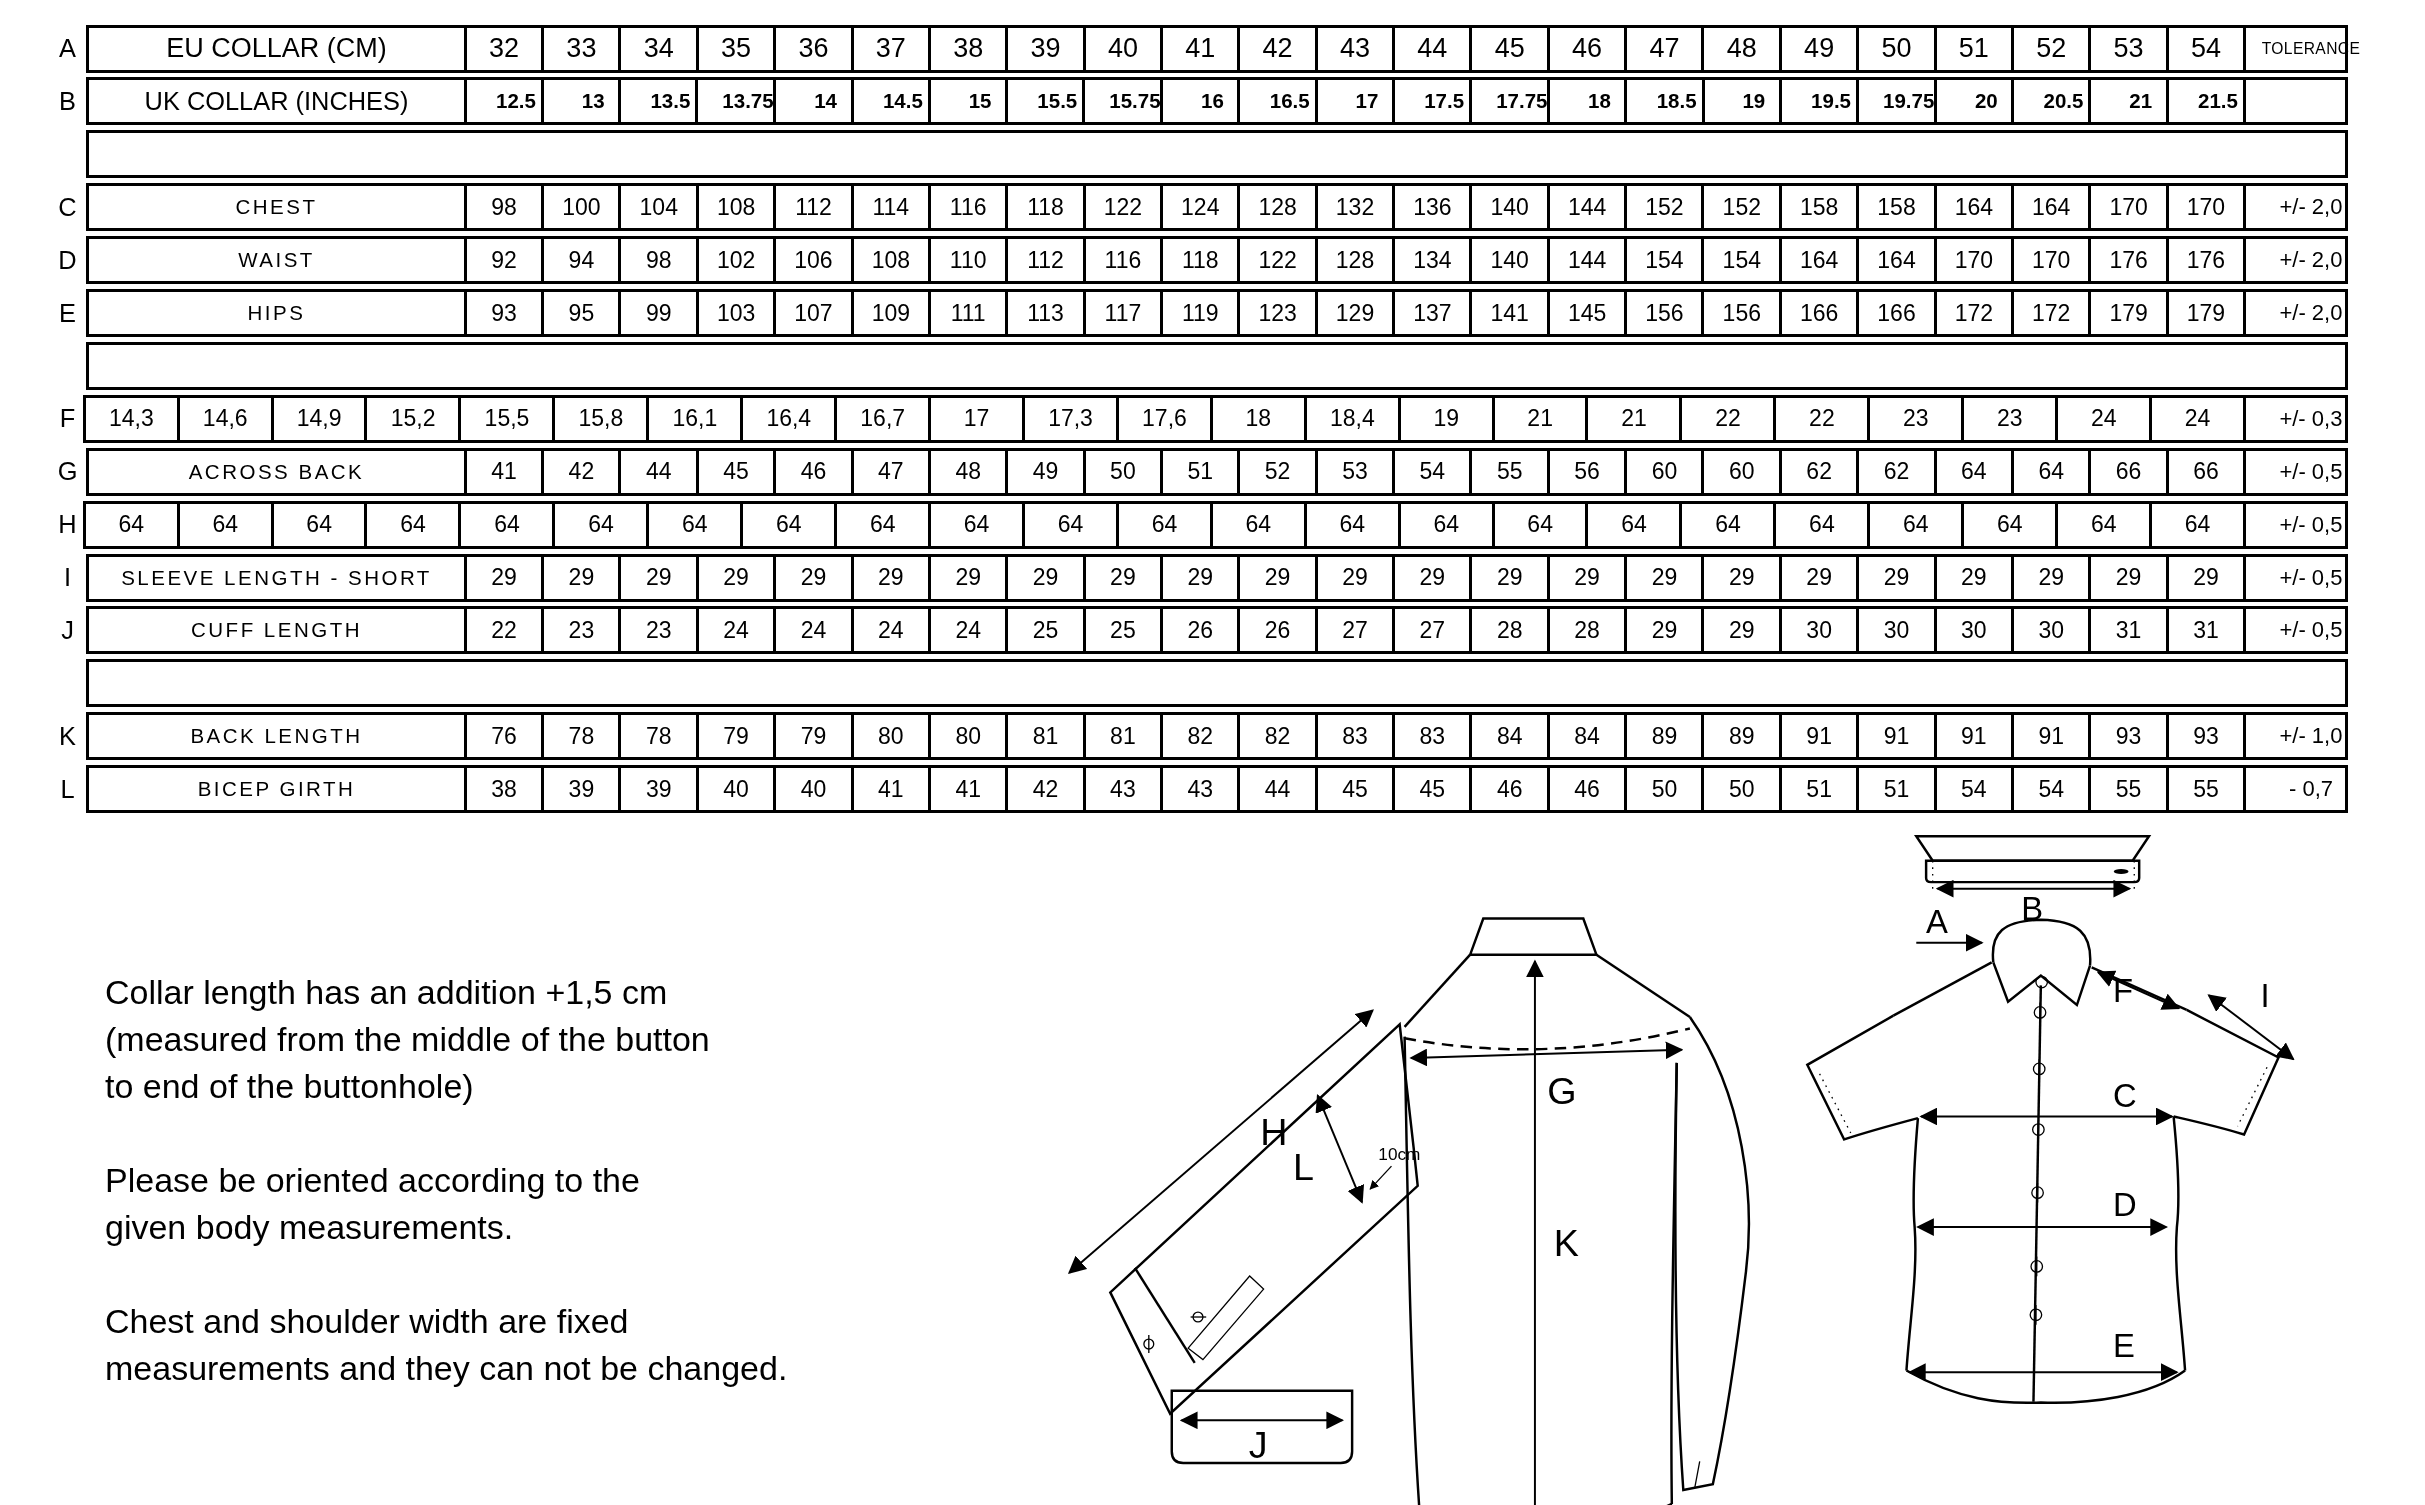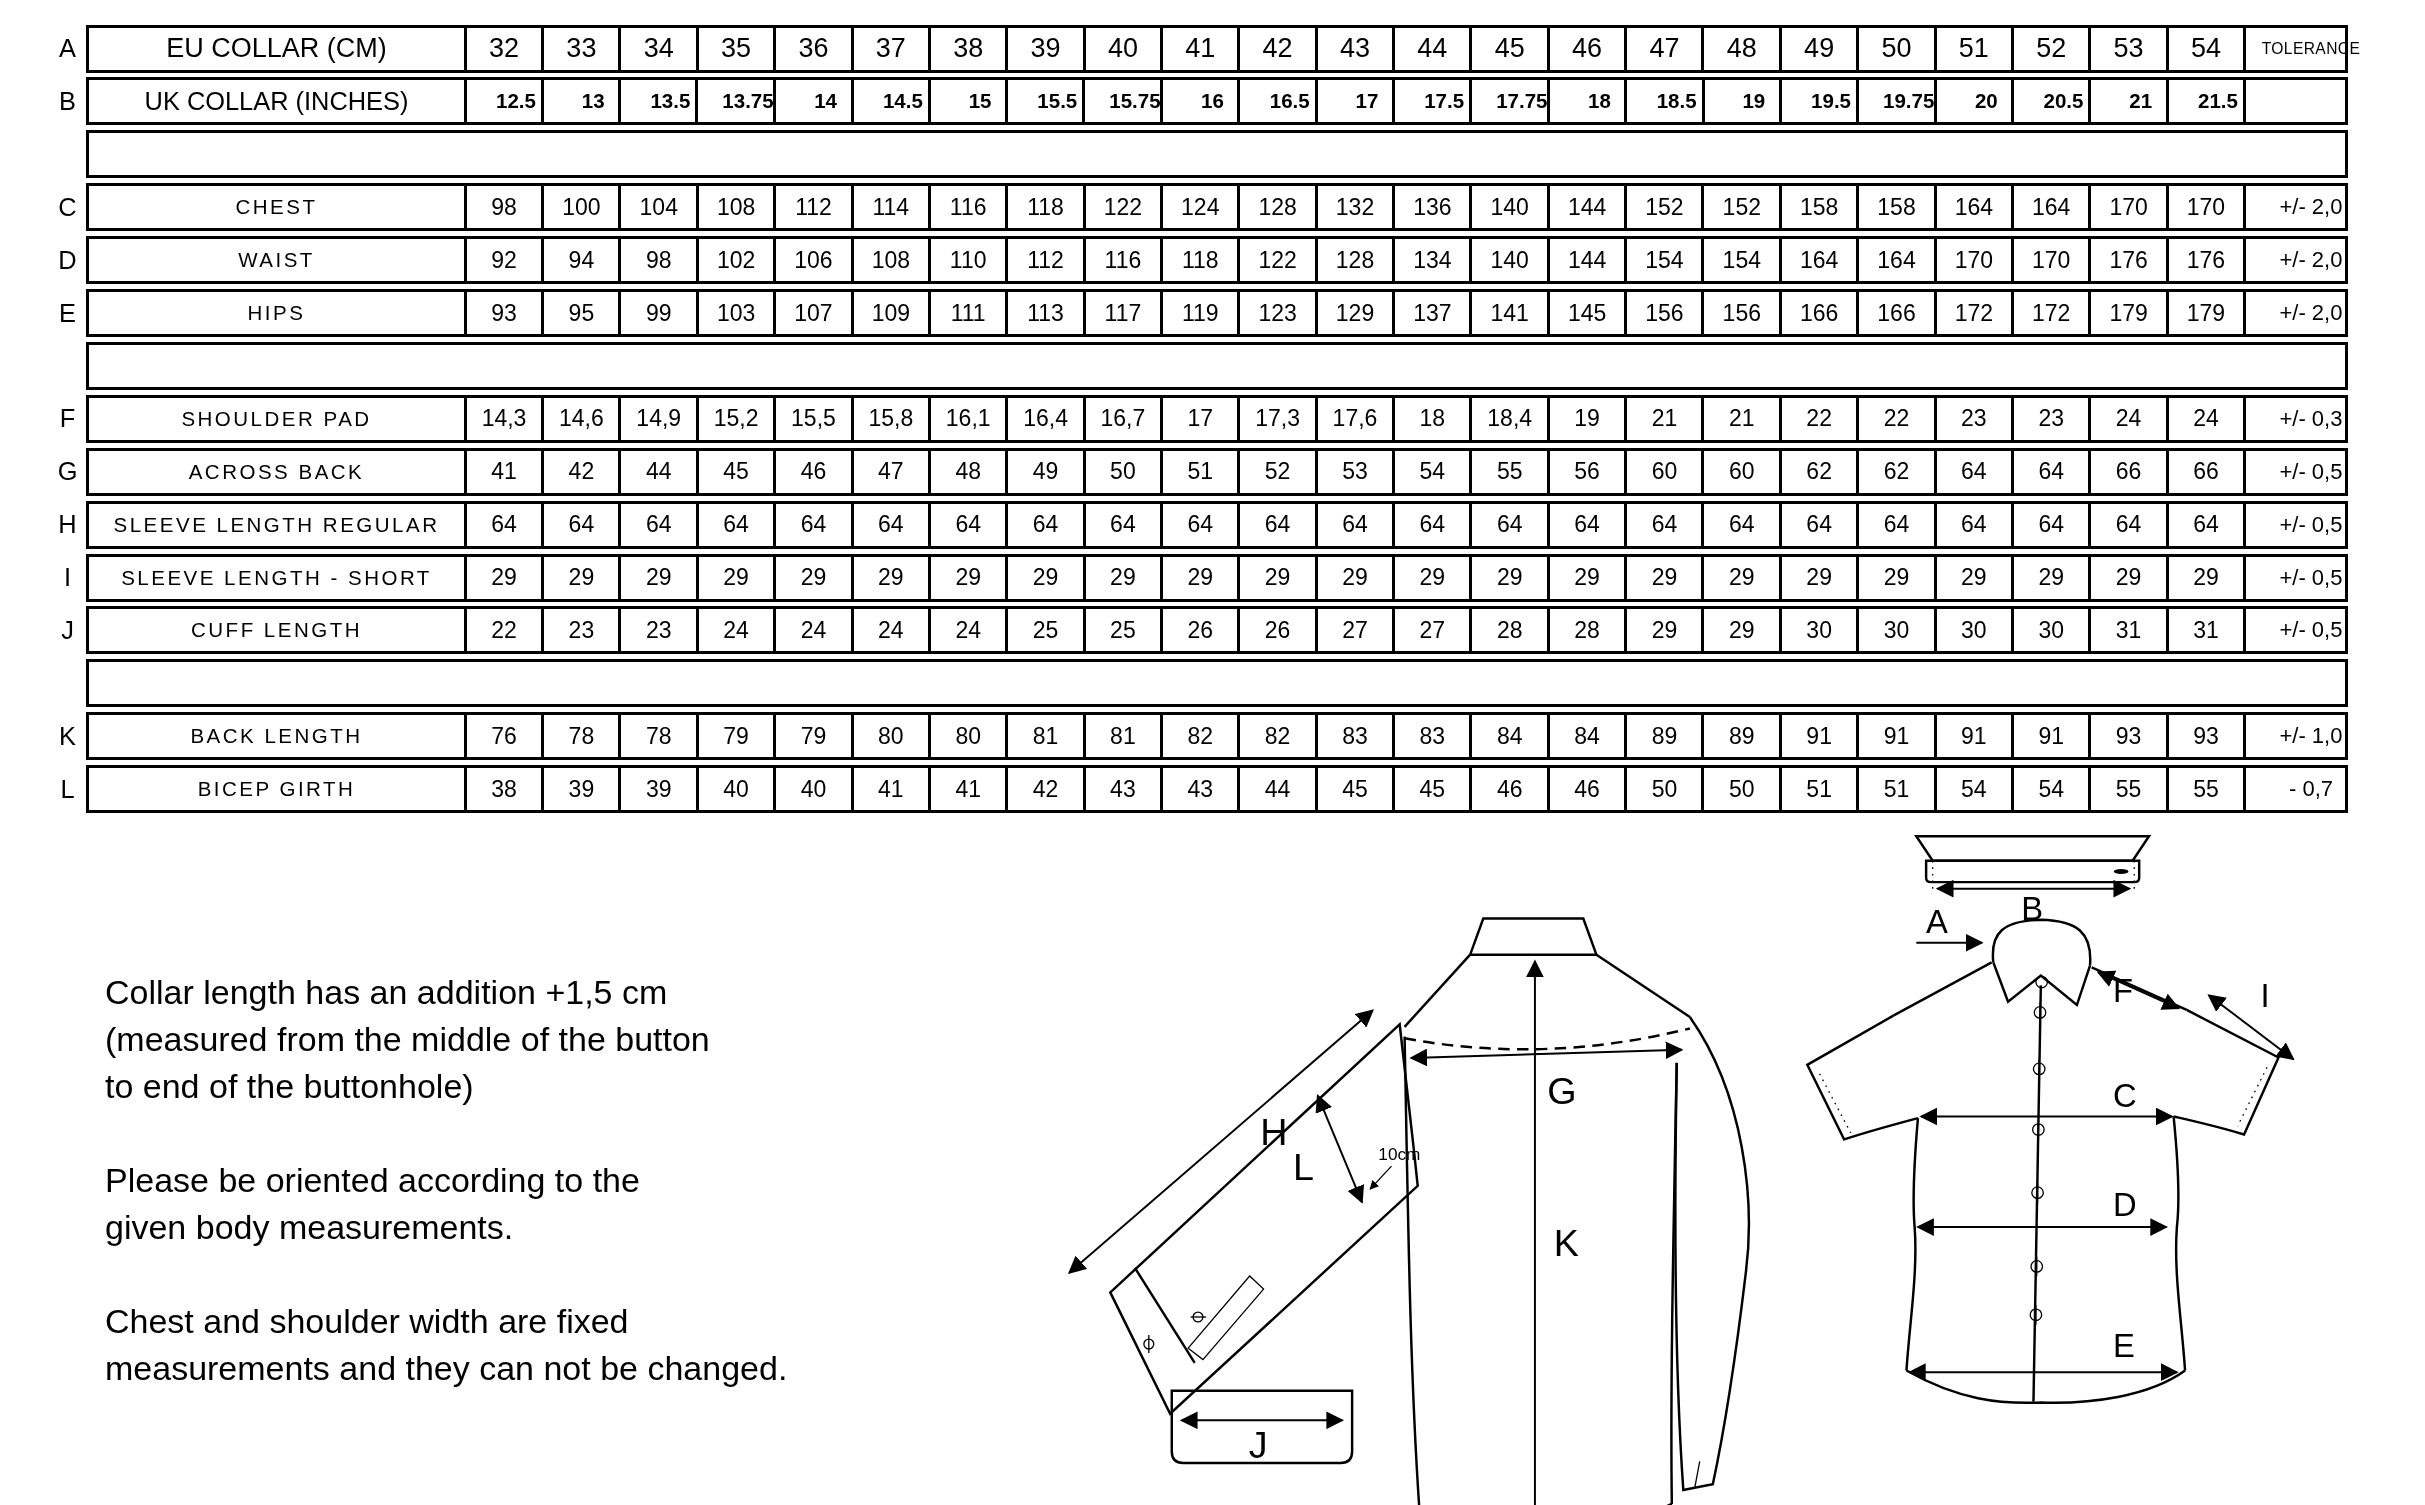--- a/index.html
+++ b/index.html
@@ -190,21 +190,20 @@
         <div class="cell value">179</div>
         <div class="cell value">179</div>
         <div class="cell tol">+/- 2,0</div>
       </div>
       <div class="trow spacer">
         <div class="letter"></div>
         <div class="band"></div>
       </div>
       <div class="trow rowD">
         <div class="letter">F</div>
-        <div class="cell label">SHOULDER PAD</div>
         <div class="cell value">14,3</div>
         <div class="cell value">14,6</div>
         <div class="cell value">14,9</div>
         <div class="cell value">15,2</div>
         <div class="cell value">15,5</div>
         <div class="cell value">15,8</div>
         <div class="cell value">16,1</div>
         <div class="cell value">16,4</div>
         <div class="cell value">16,7</div>
         <div class="cell value">17</div>
@@ -246,21 +245,20 @@
         <div class="cell value">62</div>
         <div class="cell value">62</div>
         <div class="cell value">64</div>
         <div class="cell value">64</div>
         <div class="cell value">66</div>
         <div class="cell value">66</div>
         <div class="cell tol">+/- 0,5</div>
       </div>
       <div class="trow rowD">
         <div class="letter">H</div>
-        <div class="cell label">SLEEVE LENGTH REGULAR</div>
         <div class="cell value">64</div>
         <div class="cell value">64</div>
         <div class="cell value">64</div>
         <div class="cell value">64</div>
         <div class="cell value">64</div>
         <div class="cell value">64</div>
         <div class="cell value">64</div>
         <div class="cell value">64</div>
         <div class="cell value">64</div>
         <div class="cell value">64</div>

